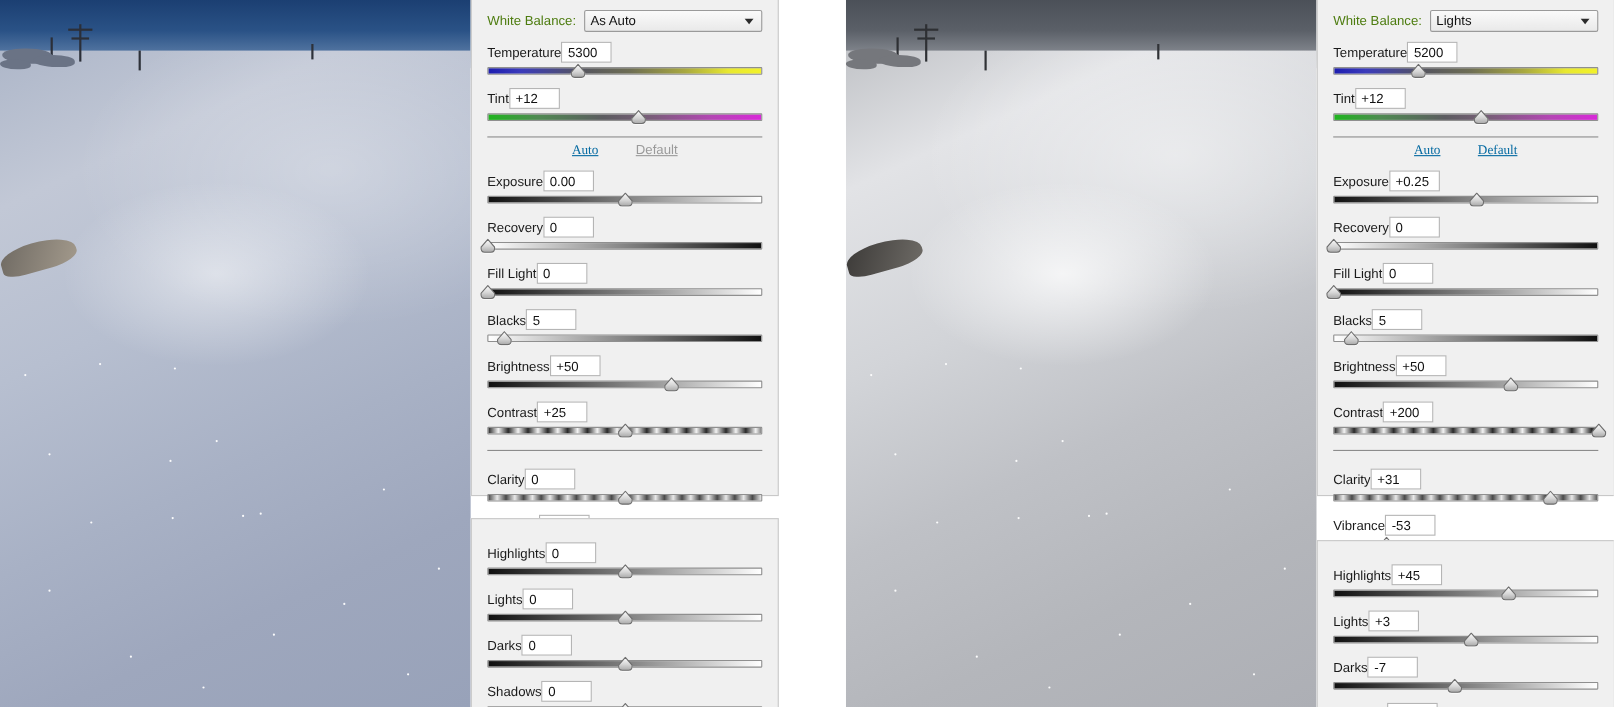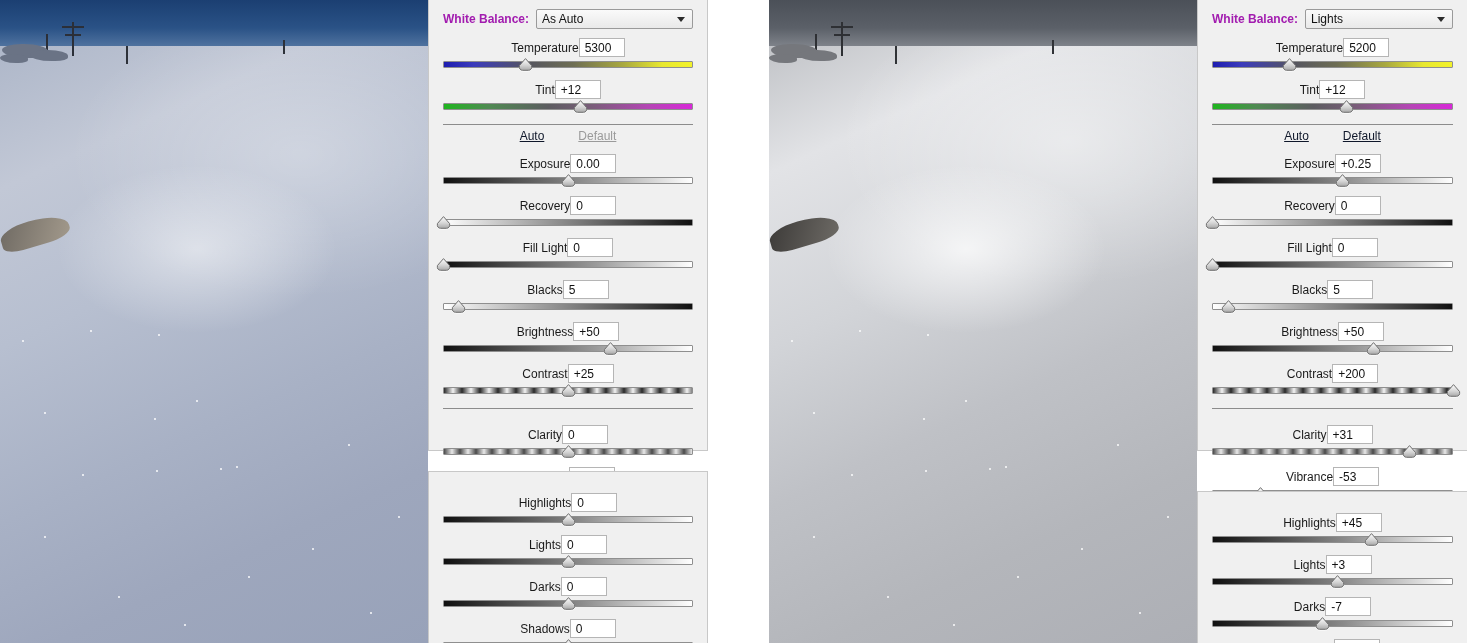--- a/index.html
+++ b/index.html
@@ -105,39 +105,39 @@
   }
   .panel-left-top    { left: 428px; top: -1px;  width: 280px; height: 452px; }
   .panel-left-bottom { left: 428px; top: 471px; width: 280px; height: 173px; }
   .panel-right-top    { left: 1197px; top: -1px;  width: 271px; height: 452px; }
   .panel-right-bottom { left: 1197px; top: 491px; width: 271px; height: 153px; }
 
   .panel-inner { padding: 0 14px; }
 
   
   .wb-row { display: flex; align-items: center; gap: 7px; padding-top: 9px; }
-  .wb-label { font-size: 12px; color: #a21caf; white-space: nowrap; font-weight: bold; }
+  .wb-label { font-size: 12px; color: #4d7c0f; white-space: nowrap; }
   .wb-select {
     position: relative; flex: 1; height: 20px;
     background: linear-gradient(to bottom, #fafafa, #e9e9e9);
     border: 1px solid #9a9a9a; border-radius: 2px;
     display: flex; align-items: center; padding: 0 18px 0 5px;
     font-size: 12px; color: #111;
   }
   .wb-caret {
     position: absolute; right: 7px; top: 50%; margin-top: -2px;
     width: 0; height: 0;
     border-left: 4.5px solid transparent;
     border-right: 4.5px solid transparent;
     border-top: 5px solid #2b2b2b;
   }
 
   
   .slider { position: relative; margin-top: 9px; }
-  .slider-head { display: flex; align-items: center; justify-content: center; height: 19px; }
+  .slider-head { display: flex; align-items: center; justify-content: flex-start; height: 19px; }
   .slider-name { font-size: 12px; color: #1a1a1a; }
   .slider-value {
     width: 46px; height: 19px;
     background: #ffffff;
     border: 1px solid #b5b5b5;
     font-size: 12px; color: #111;
     display: flex; align-items: center;
     padding-left: 5px;
   }
   .track-wrap { position: relative; height: 13px; margin-top: 1px; }
@@ -160,21 +160,21 @@
   .handle {
     position: absolute; top: 0px; width: 15px; height: 13px;
     margin-left: -7.5px;
     filter: drop-shadow(0 1px 0 rgba(255,255,255,.6));
   }
   .handle svg { display: block; }
 
   .divider { border-top: 1px solid #8c8c8c; margin: 11px 0 0 0; }
   .autorow { display: flex; justify-content: center; gap: 34px; padding: 4px 0 2px 0; }
   .link { font-size: 12px; text-decoration: underline; cursor: pointer; }
-  .link-active { color: #0f172a; }
+  .link-active { color: #0369a1; font-family: Liberation Serif, serif; }
   .link-muted { color: #9a9a9a; }
 
   .spacer-sm { height: 7px; }
   .spacer-md { height: 12px; }
 </style>
 </head>
 <body>
 
 <div class="stage">
 

